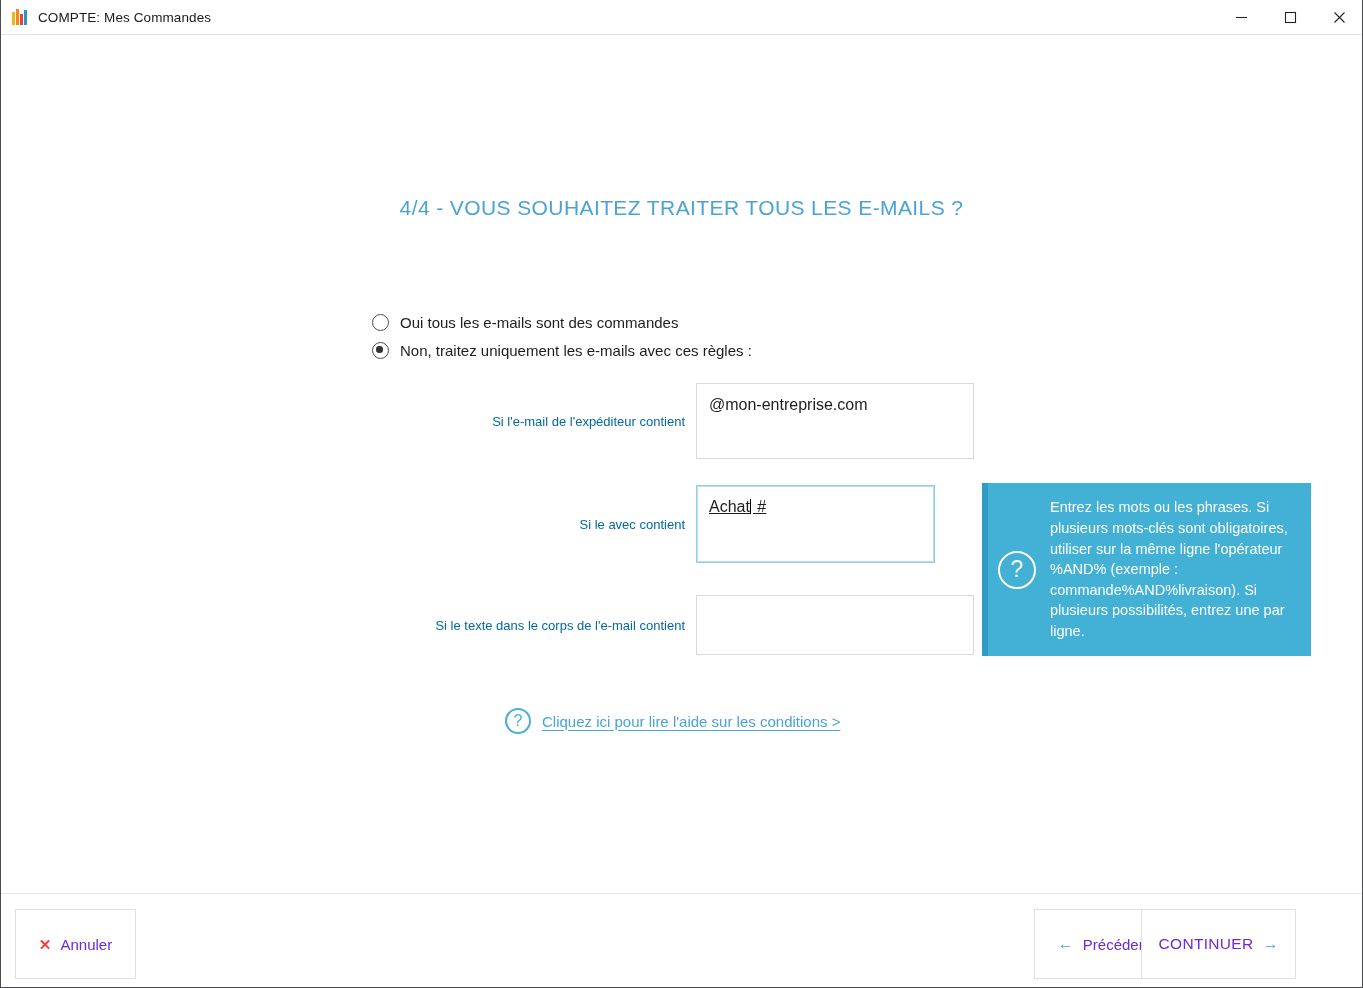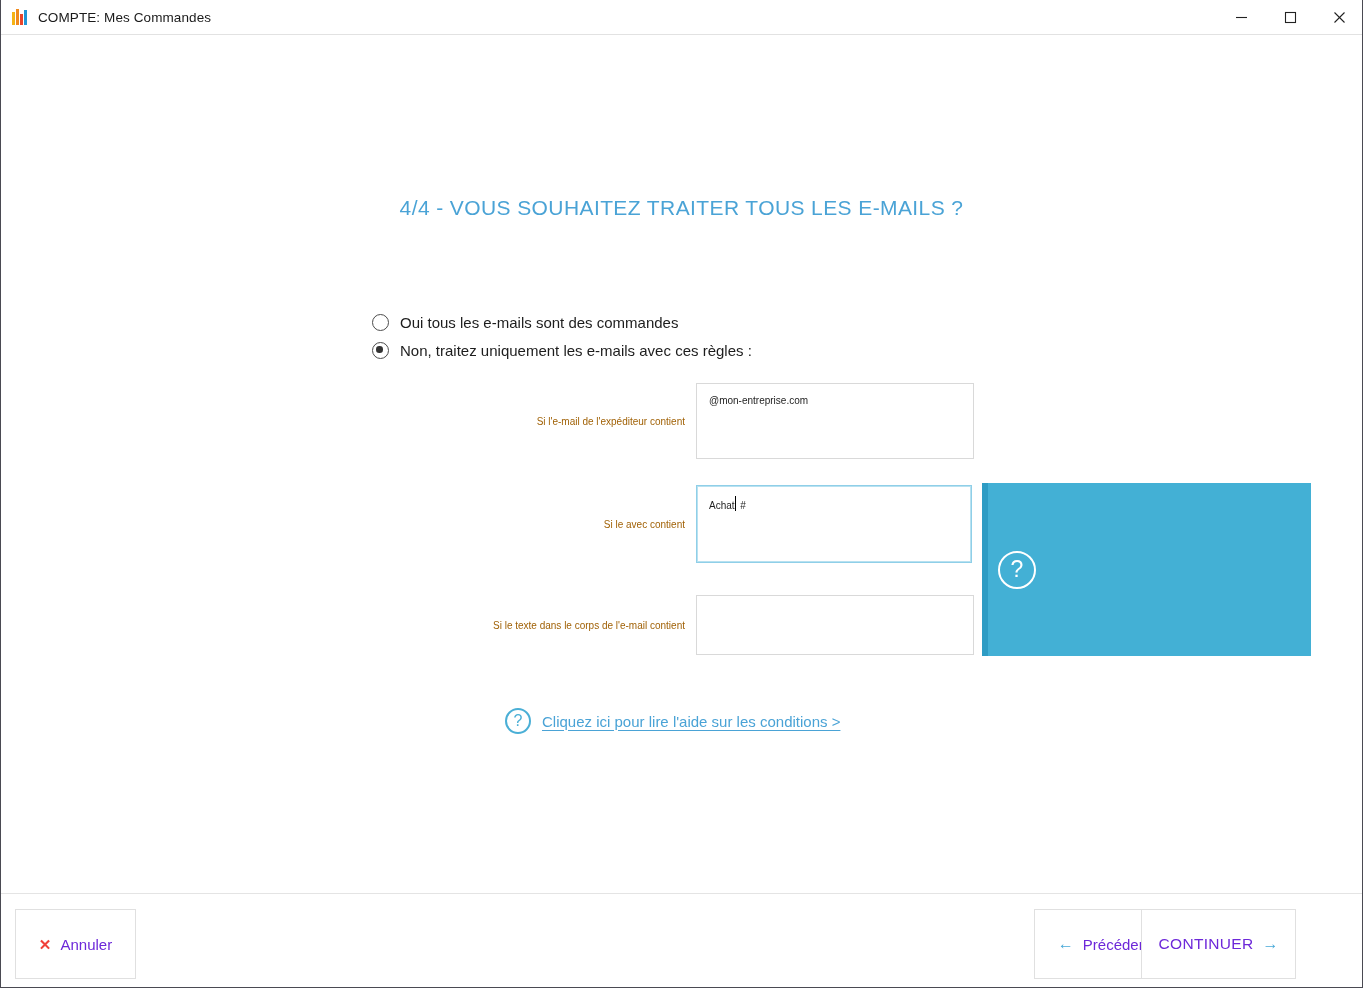--- a/index.html
+++ b/index.html
@@ -129,47 +129,47 @@
     white-space: nowrap;
   }
 
   
   .field-row {
     position: absolute;
     display: flex;
     align-items: center;
   }
   .field-label {
-    font-size: 10px;
-    color: #a16207;
+    font-size: 13px;
+    color: #0369a1;
     text-align: right;
     white-space: nowrap;
     padding-right: 11px;
   }
   .field-box {
     background: #ffffff;
     border: 1px solid #d9d9d9;
-    font-size: 10px;
+    font-size: 16px;
     color: #1d1d1d;
     padding: 10px 12px 0 12px;
     line-height: 1.35;
     overflow: hidden;
   }
   .field-box.focused {
     border: 1px solid #8fcfe8;
     box-shadow: 0 0 0 1px #b8e1f0 inset;
   }
 
   #row-sender { top: 348px; left: 455px; }
   #row-sender .field-label { width: 240px; }
   #row-sender .field-box  { width: 278px; height: 76px; }
 
   #row-subject { top: 450px; left: 568px; }
   #row-subject .field-label { width: 127px; }
-  #row-subject .field-box  { width: 276px; height: 78px; }
+  #row-subject .field-box  { width: 239px; height: 78px; text-decoration: underline; }
 
   #row-body { top: 560px; left: 392px; }
   #row-body .field-label { width: 303px; }
   #row-body .field-box  { width: 278px; height: 60px; }
 
   .caret {
     display: inline-block;
     width: 1px;
     height: 15px;
     background: #000;
@@ -327,20 +327,21 @@
       <div class="field-box focused"><span>Achat</span><span class="caret"></span><span> #</span></div>
     </div>
 
     <div class="field-row" id="row-body">
       <div class="field-label">Si le texte dans le corps de l'e-mail contient</div>
       <div class="field-box"></div>
     </div>
 
     <div id="tooltip">
       <div class="qmark">?</div>
+      <div class="tip-text">Entrez les mots ou les phrases. Si plusieurs mots-clés sont obligatoires, utiliser sur la même ligne l'opérateur %AND% (exemple : commande%AND%livraison). Si plusieurs possibilités, entrez une par ligne.</div>
     </div>
 
     <div id="help-link-row">
       <span class="qmark-blue">?</span>
       <span id="help-link-text">Cliquez ici pour lire l'aide sur les conditions &gt;</span>
     </div>
   </div>
 
   <div id="footer">
     <div class="footer-btn" id="btn-cancel">

